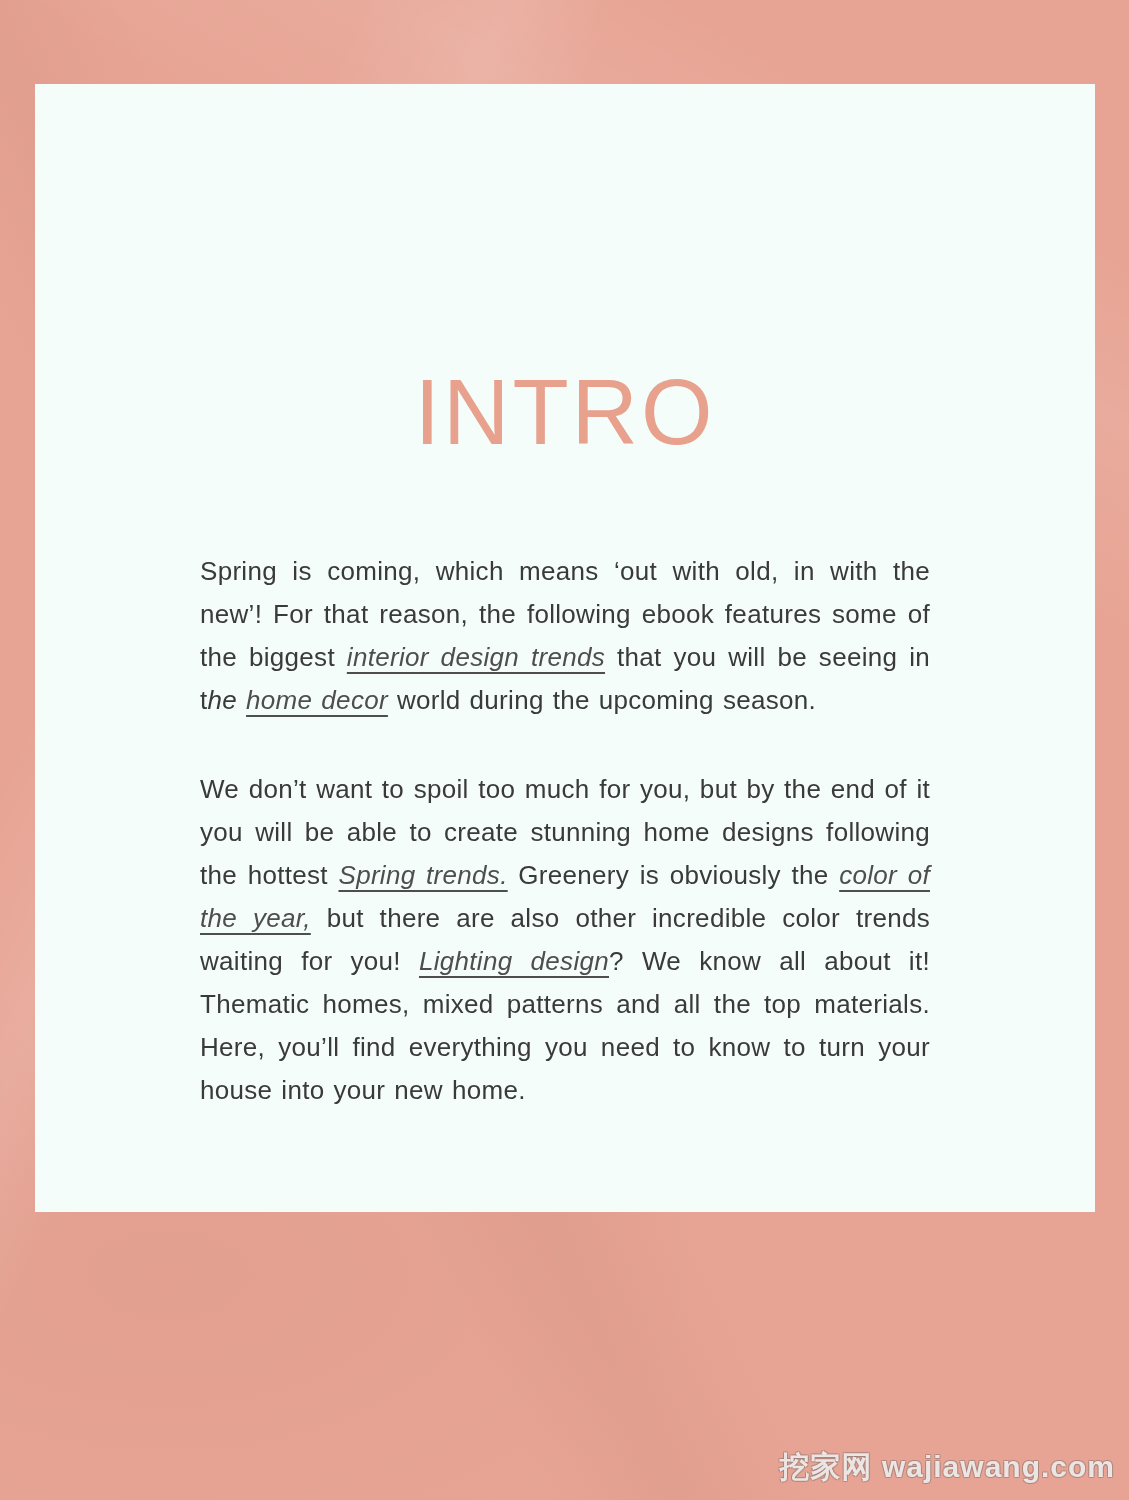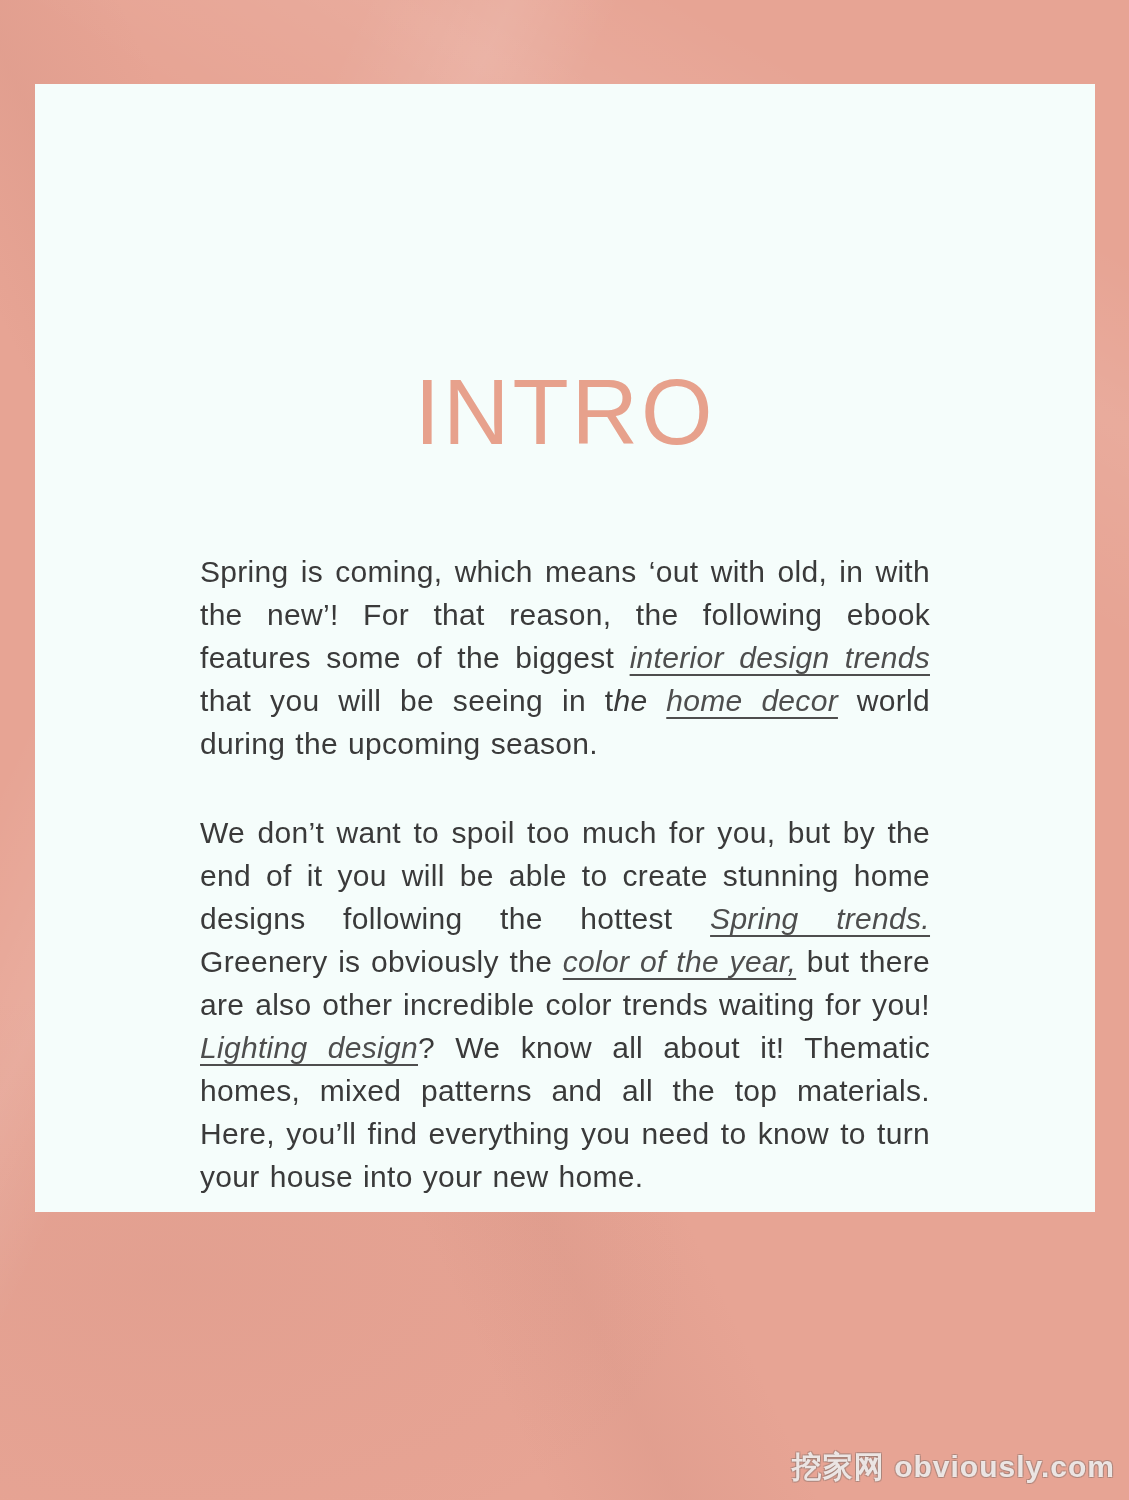--- a/index.html
+++ b/index.html
@@ -41,21 +41,21 @@
     line-height: 1;
     color: var(--title-color, #e7a18c);
   }
   .text-block {
     position: absolute;
     top: 466px; left: 165px;
     width: 730px;
   }
   .text-block p {
     margin: 0 0 46px 0;
-    font-size: 30px;
+    font-size: 26px;
     font-weight: 300;
     line-height: 43px;
     letter-spacing: 0.3px;
     word-spacing: 1.5px;
     color: var(--body-color, #3a3a3a);
     text-align: justify;
     text-align-last: left;
   }
   .seg-normal { font-style: normal; }
   .seg-italic { font-style: italic; }
@@ -85,14 +85,14 @@
 <body>
 
 <div class="page">
   <div class="card">
     <h1 class="page-title">INTRO</h1>
     <div class="text-block">
         <p><span class="seg-normal">Spring is coming, which means ‘out with old, in with the new’! For that reason, the following ebook features some of the biggest </span><span class="seg-link">interior design trends</span><span class="seg-normal"> that you will be seeing in t</span><span class="seg-italic">he</span><span class="seg-normal"> </span><span class="seg-link">home decor</span><span class="seg-normal"> world during the upcoming season.</span></p>
         <p><span class="seg-normal">We don’t want to spoil too much for you, but by the end of it you will be able to create stunning home designs following the hottest </span><span class="seg-link">Spring trends.</span><span class="seg-normal"> Greenery is obviously the </span><span class="seg-link">color of the year,</span><span class="seg-normal"> but there are also other incredible color trends waiting for you! </span><span class="seg-link">Lighting design</span><span class="seg-normal">? We know all about it! Thematic homes, mixed patterns and all the top materials. Here, you’ll find everything you need to know to turn your house into your new home.</span></p>
       </div>
   </div>
-  <div class="watermark">挖家网 obviously.com</div>
+  <div class="watermark">挖家网 wajiawang.com</div>
 </div>
 
 </body></html>

